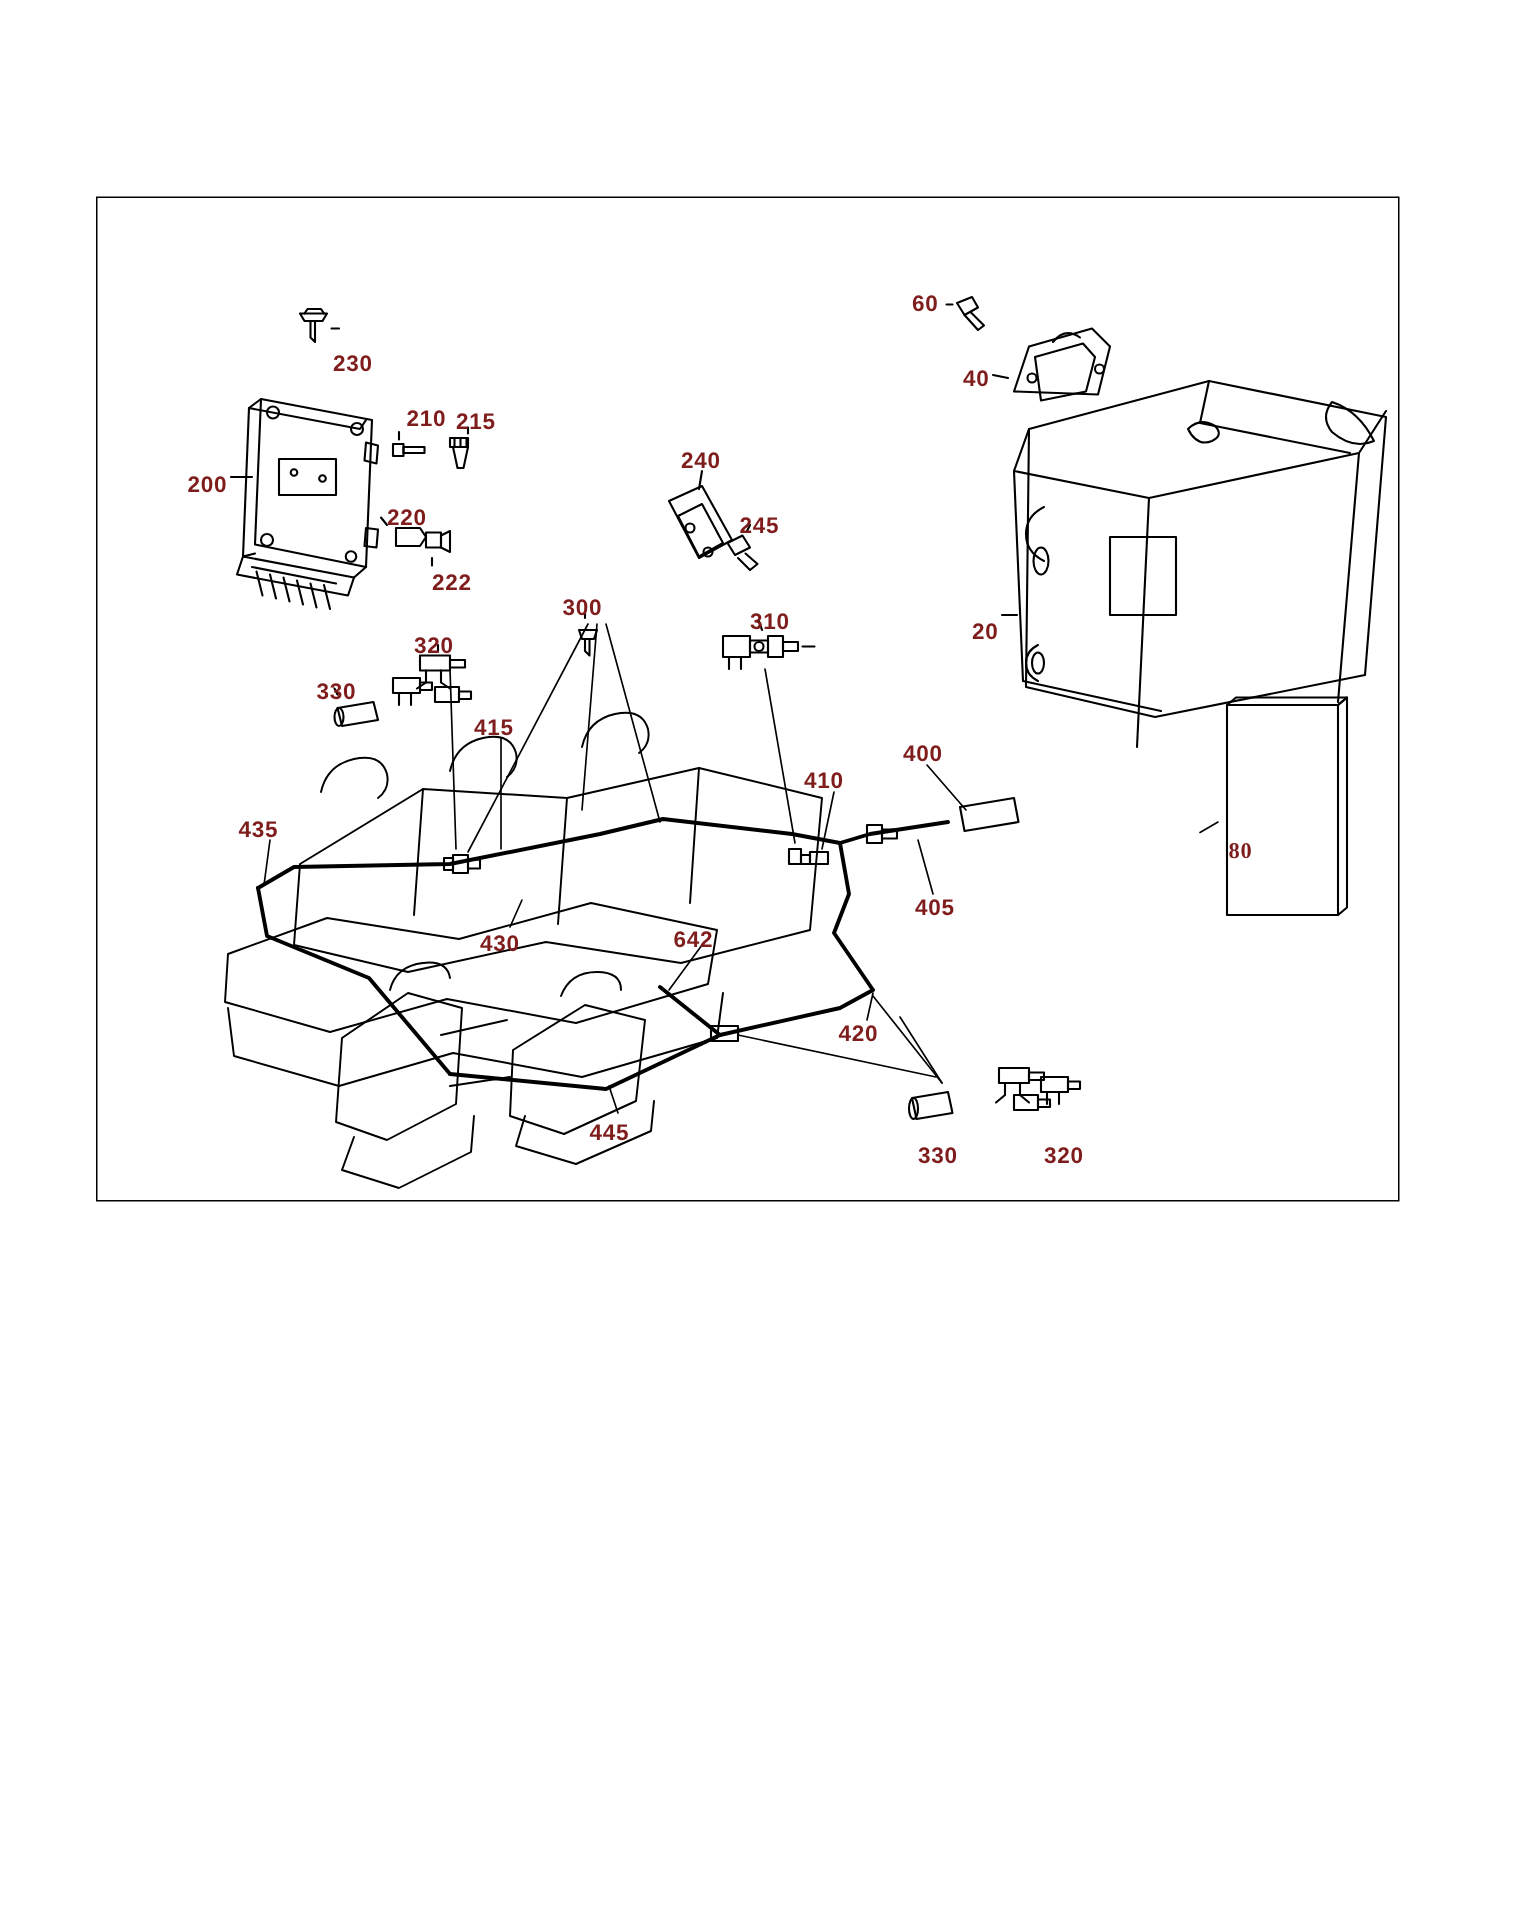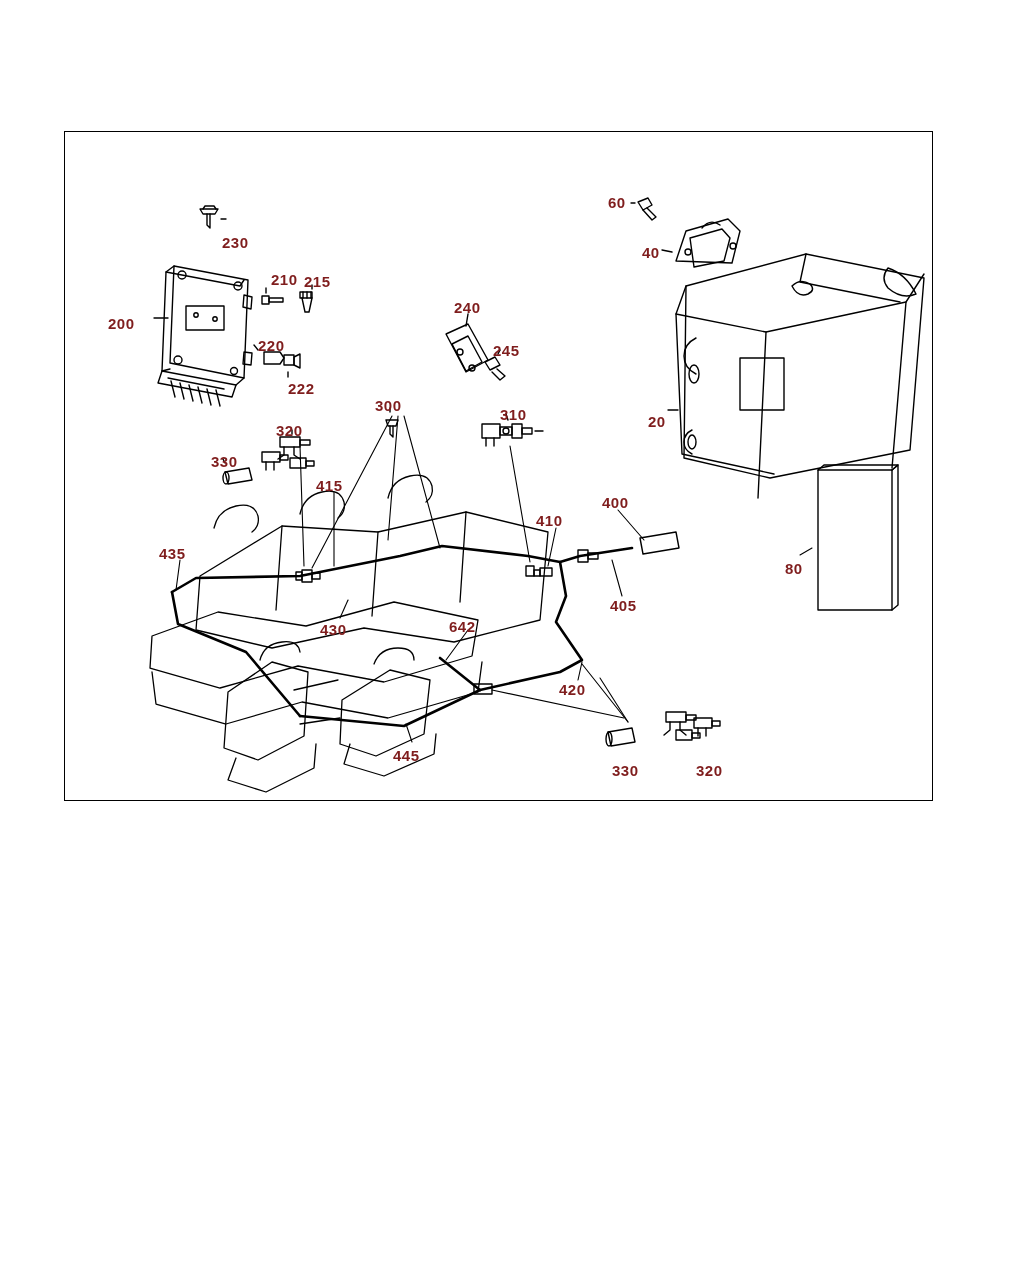--- a/index.html
+++ b/index.html
@@ -274,35 +274,35 @@
       </g>
 
     </g>
   </svg>
 
   <div class="callout" style="left:222px;  top:234px;">230</div>
   <div class="callout" style="left:608px;  top:194px;">60</div>
   <div class="callout" style="left:642px;  top:244px;">40</div>
   <div class="callout" style="left:252px;  top:271px;margin-left:19px;">210</div>
   <div class="callout" style="left:304px;  top:273px;">215</div>
-  <div class="callout" style="left:108px;  top:315px;">200</div>
+  <div class="callout" style="left:125px;  top:315px;">200</div>
   <div class="callout" style="left:454px;  top:299px;">240</div>
   <div class="callout" style="left:493px;  top:342px;">245</div>
   <div class="callout" style="left:258px;  top:337px;">220</div>
   <div class="callout" style="left:288px;  top:380px;">222</div>
   <div class="callout" style="left:648px;  top:413px;">20</div>
   <div class="callout" style="left:375px;  top:397px;">300</div>
   <div class="callout" style="left:500px;  top:406px;">310</div>
   <div class="callout" style="left:276px;  top:422px;">320</div>
   <div class="callout" style="left:211px;  top:453px;">330</div>
   <div class="callout" style="left:316px;  top:477px;text-align:center;">415</div>
   <div class="callout" style="left:602px;  top:494px;">400</div>
   <div class="callout" style="left:536px;  top:512px;">410</div>
   <div class="callout" style="left:159px;  top:545px;">435</div>
-  <div class="callout" style="left:785px;  top:560px;">80</div>
+  <div class="callout" style="left:819px;  top:560px;font-family:Liberation Serif, serif;">80</div>
   <div class="callout" style="left:610px;  top:597px;">405</div>
   <div class="callout" style="left:320px;  top:621px;">430</div>
   <div class="callout" style="left:449px;  top:618px;">642</div>
   <div class="callout" style="left:559px;  top:681px;">420</div>
   <div class="callout" style="left:393px;  top:747px;">445</div>
   <div class="callout" style="left:612px;  top:762px;">330</div>
   <div class="callout" style="left:696px;  top:762px;">320</div>
 
 </div>
 

